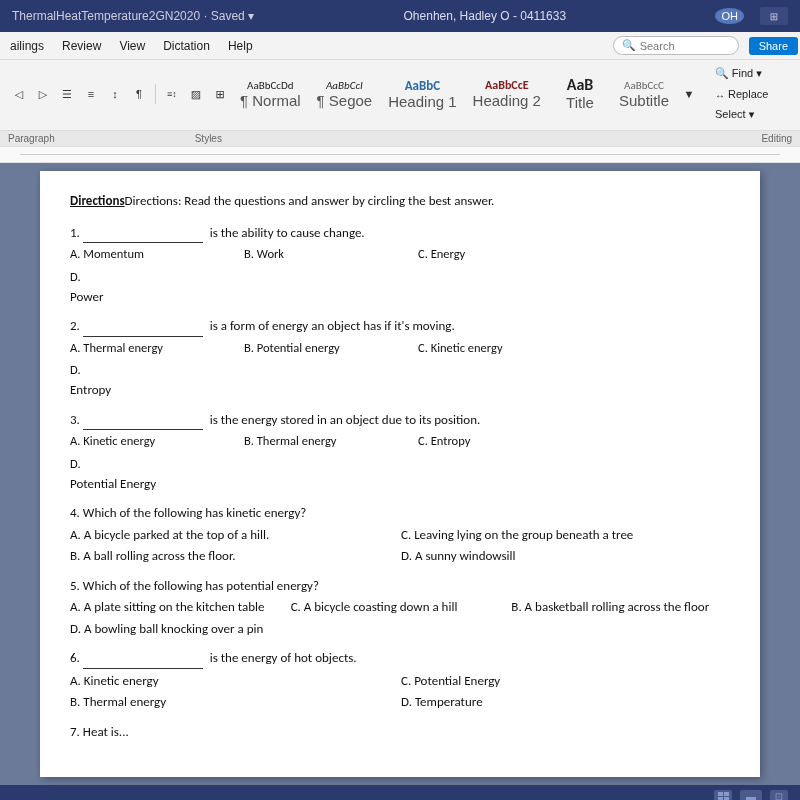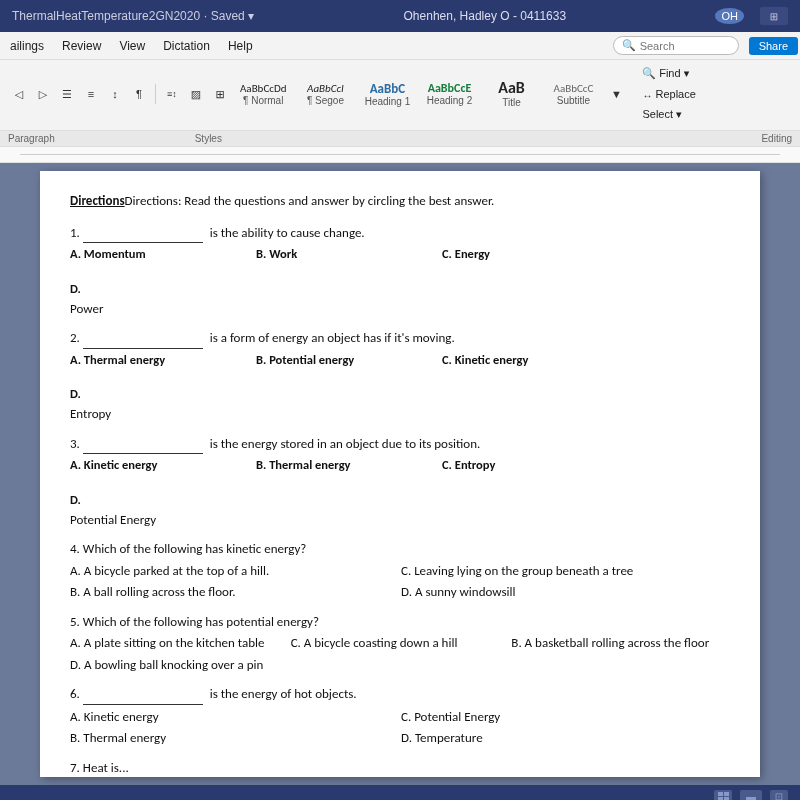--- a/index.html
+++ b/index.html
@@ -139,21 +139,21 @@
       border-radius: 3px;
       min-width: 60px;
       border: 1px solid transparent;
     }
     .style-preview {
       font-family: 'Calibri', sans-serif;
       color: #222;
       line-height: 1;
     }
     .style-label {
-      font-size: 10px;
+      font-size: 15px;
       color: #555;
       margin-top: 1px;
     }
     .style-normal .style-preview { font-size: 11px; }
 
     .ribbon-right {
       margin-left: auto;
       display: flex;
       flex-direction: column;
       gap: 2px;
@@ -227,23 +227,22 @@
 
     .question-block {
       margin-bottom: 10px;
     }
     .question-line {
       margin-bottom: 2px;
     }
     .blank { display: inline-block; width: 120px; border-bottom: 1px solid #333; margin-right: 4px; }
     .answers-row {
       display: flex;
-      gap: 16px;
+      gap: 4px;
       flex-wrap: wrap;
-      font-weight: bold;
     }
     .answer-item {
       min-width: 160px;
       margin-right: 10px;
       font-size: 12.5px;
     }
 
     
     .bottom-bar {
       background: #2b3a6e;
@@ -322,21 +321,21 @@
       </div>
       <div class="style-item">
         <span class="style-preview" style="font-size:11px;font-style:italic;">AaBbCcI</span>
         <span class="style-label">¶ Segoe</span>
       </div>
       <div class="style-item">
         <span class="style-preview" style="font-size:13px;font-weight:bold;color:#2e6da4;">AaBbC</span>
         <span class="style-label">Heading 1</span>
       </div>
       <div class="style-item">
-        <span class="style-preview" style="font-size:12px;font-weight:bold;color:#15803d;">AaBbCcE</span>
+        <span class="style-preview" style="font-size:12px;font-weight:bold;color:#7f1d1d;">AaBbCcE</span>
         <span class="style-label">Heading 2</span>
       </div>
       <div class="style-item">
         <span class="style-preview" style="font-size:16px;font-weight:bold;">AaB</span>
         <span class="style-label">Title</span>
       </div>
       <div class="style-item">
         <span class="style-preview" style="font-size:11px;color:#666;">AaBbCcC</span>
         <span class="style-label">Subtitle</span>
       </div>

